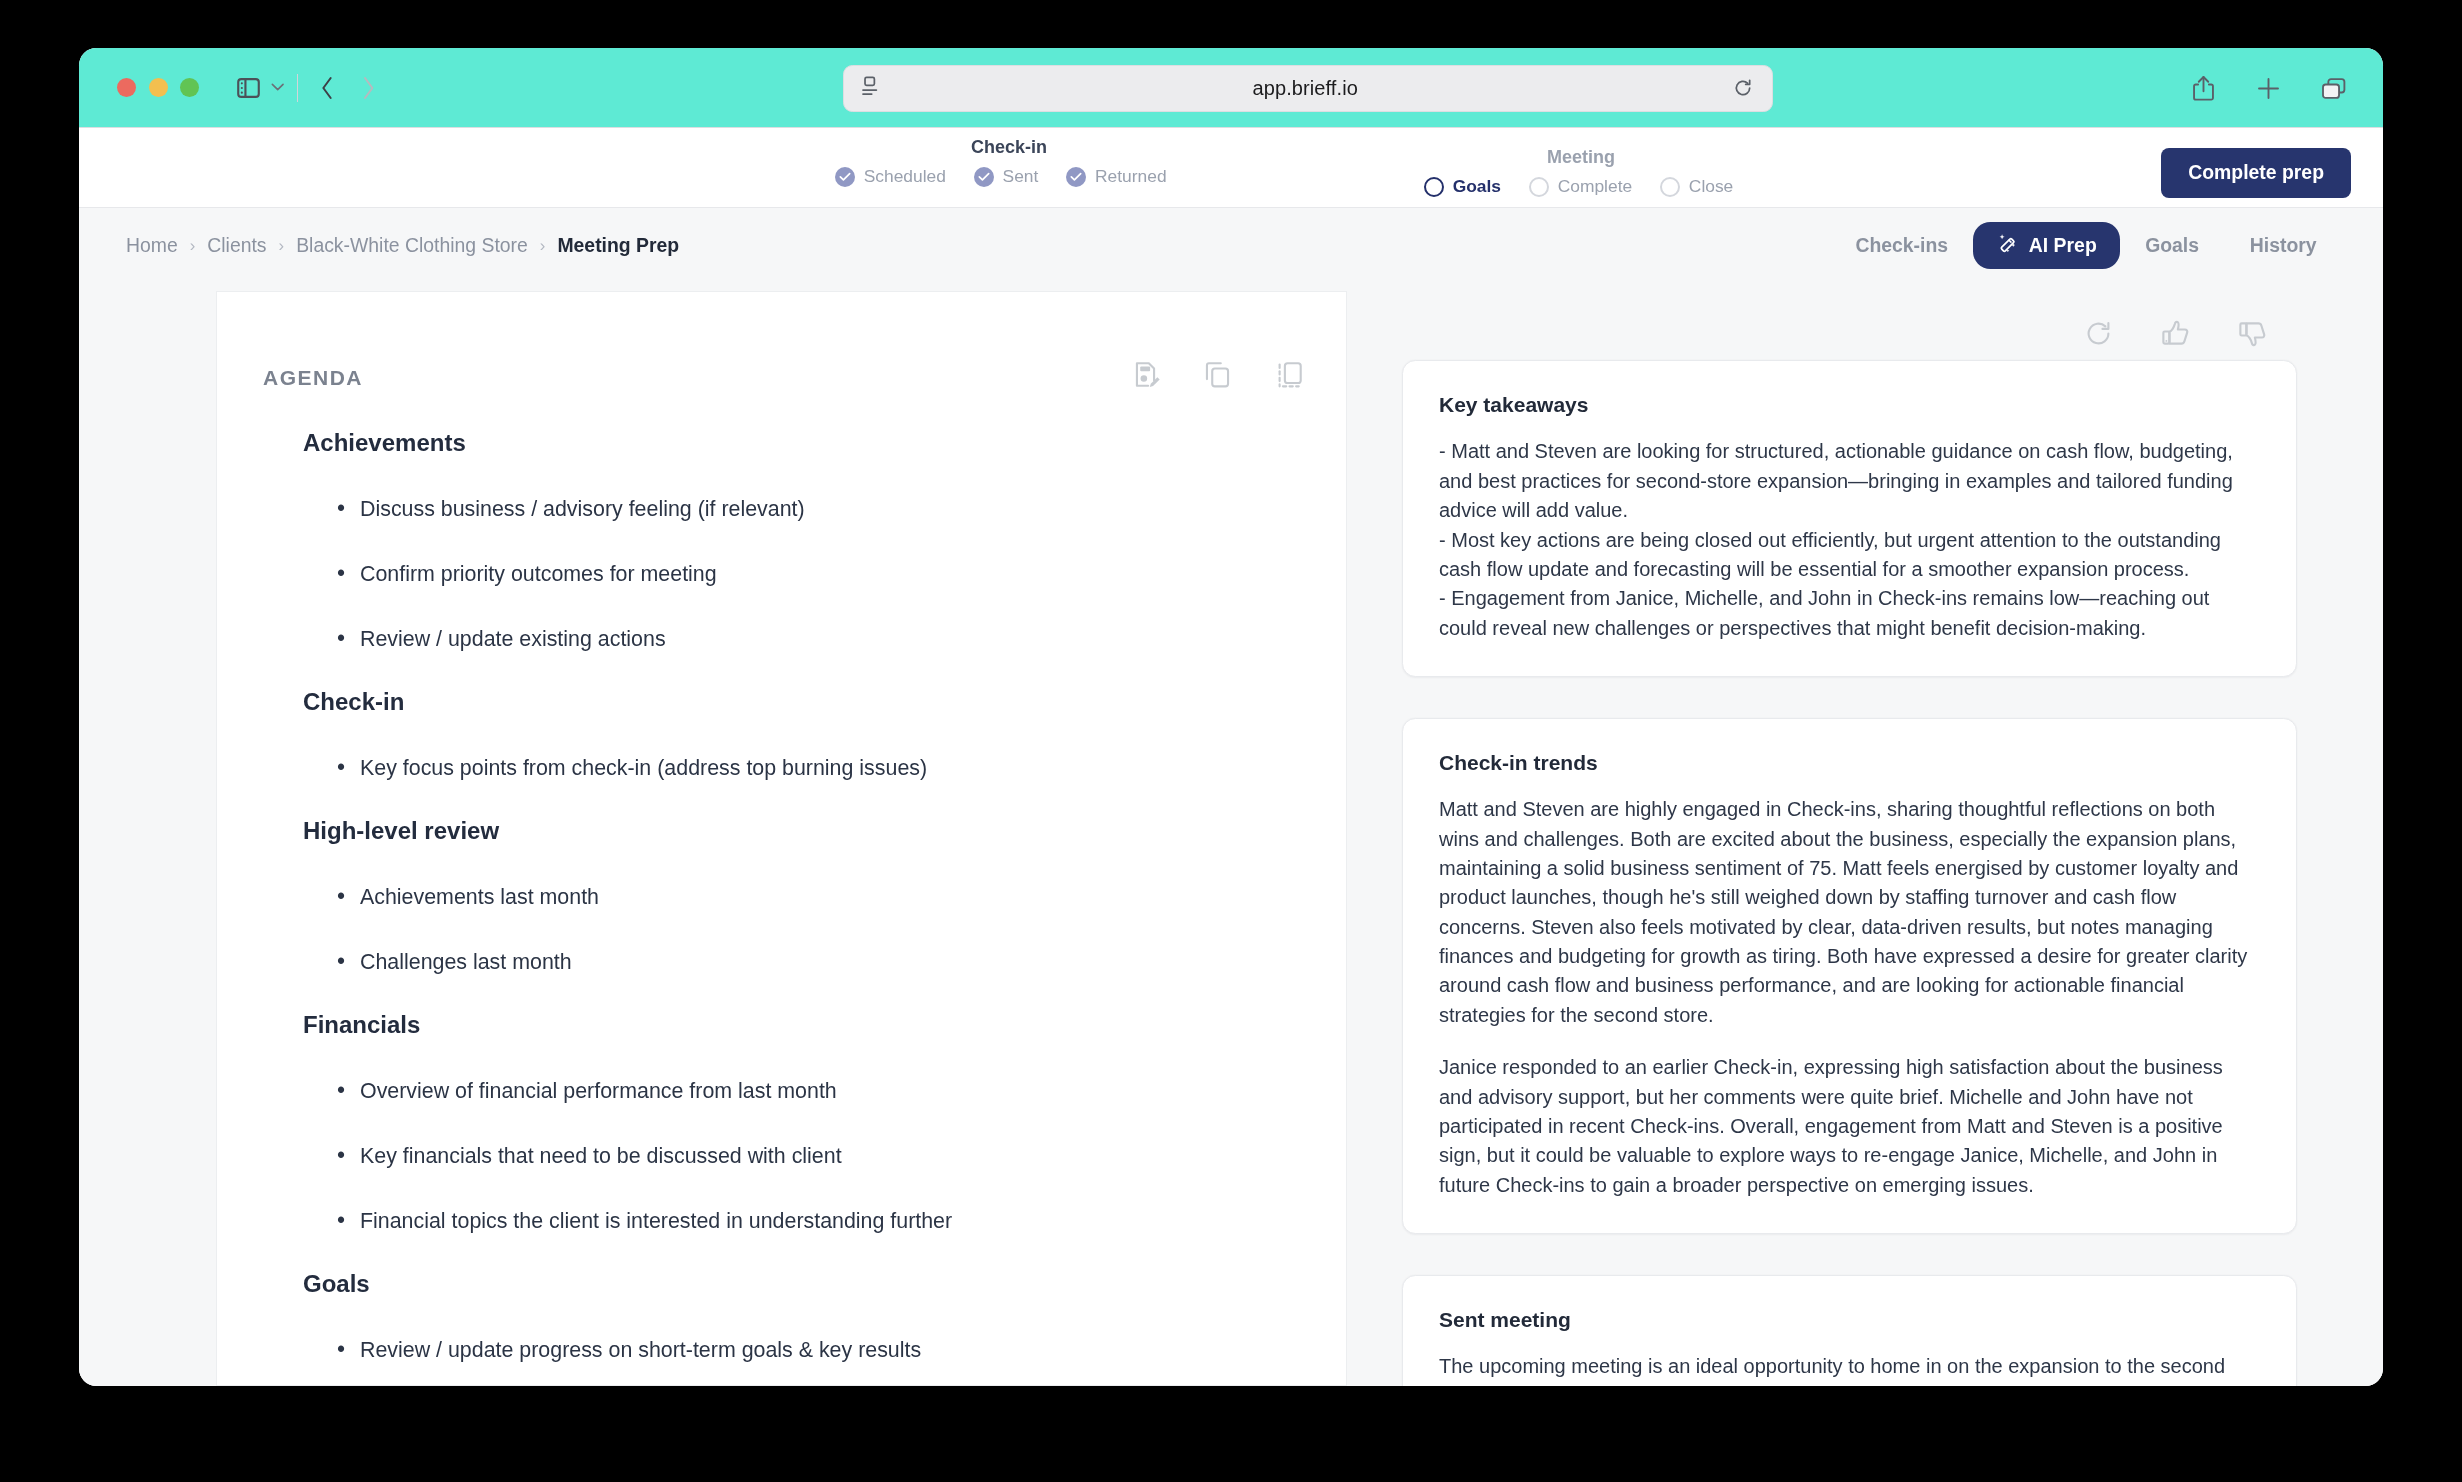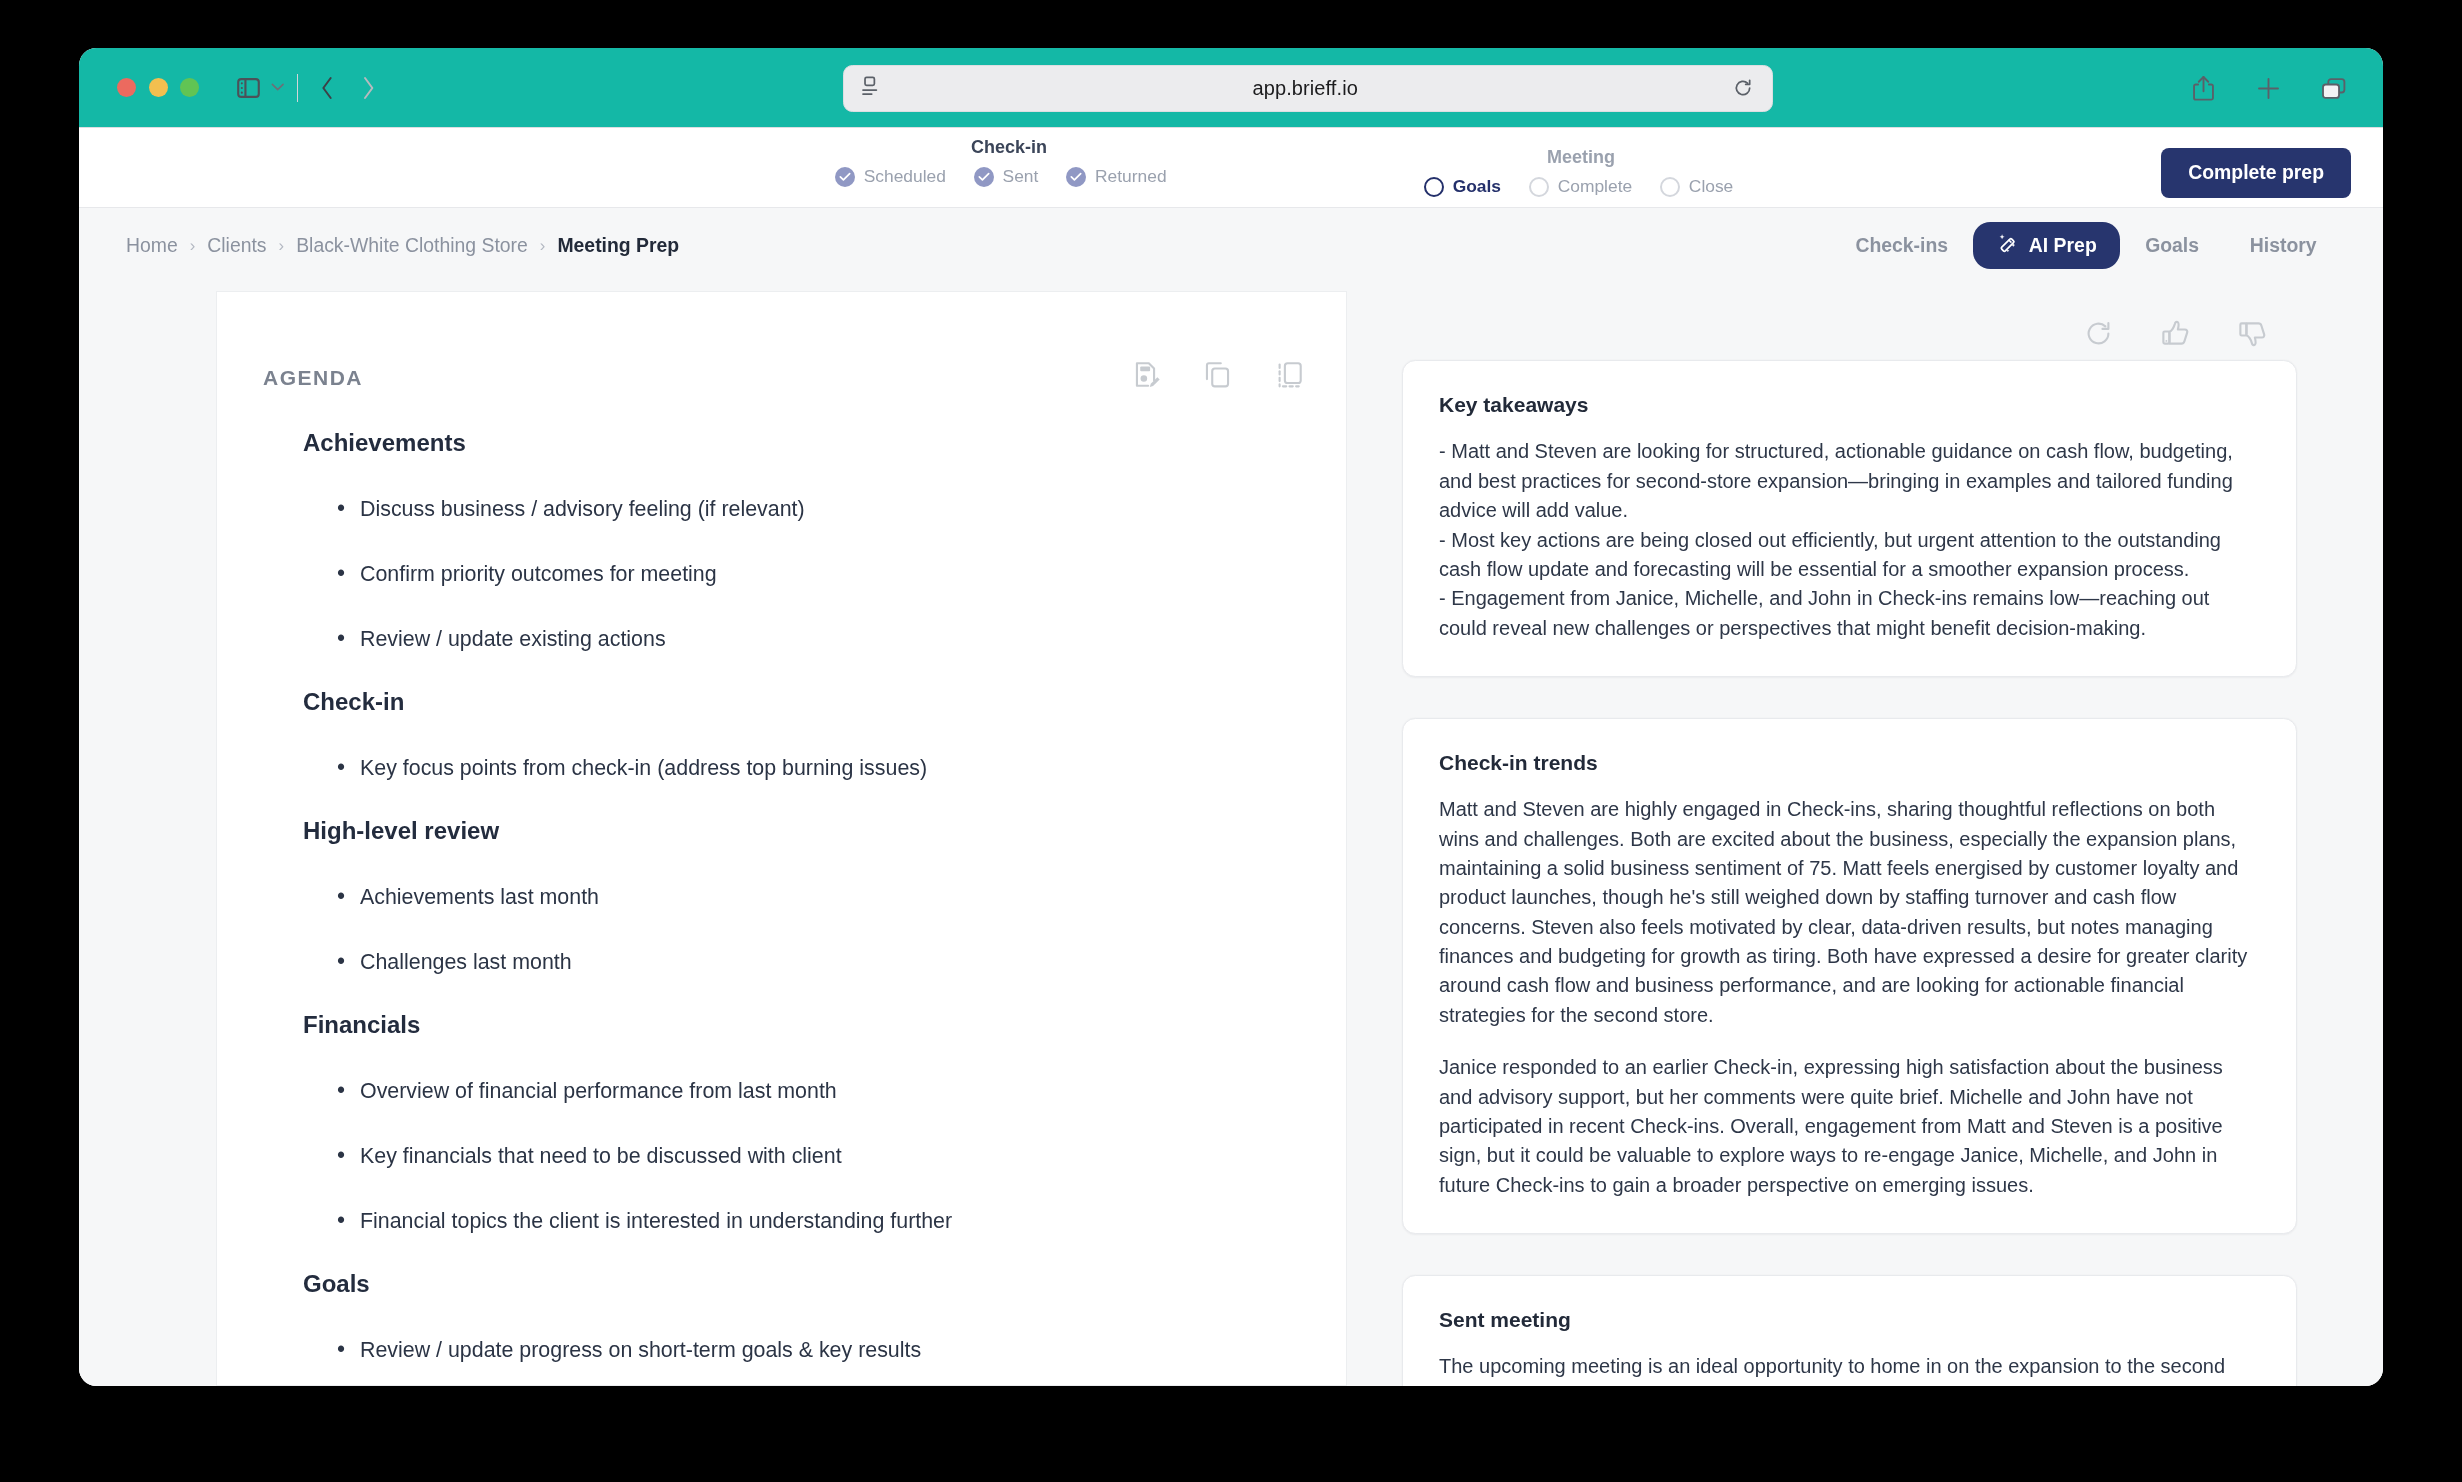--- a/index.html
+++ b/index.html
@@ -17,21 +17,21 @@
     width: 2304px; height: 1338px;
     background: #ffffff;
     border-radius: 17.4px;
     overflow: hidden;
     box-shadow: 0 12px 47px rgba(0,0,0,.45);
   }
 
   
   .chrome {
     height: 80px;
-    background: #14b8a6;
+    background: #5eead4;
     border-bottom: 0.7px solid #dcdee1;
     display: flex;
     align-items: center;
     padding: 0 38px;
     position: relative;
   }
   .traffic { display: flex; gap: 12.7px; align-items: center; }
   .dot { width: 19px; height: 19px; border-radius: 50%; }
   .dot.red { background: #ec6a5f; }
   .dot.yellow { background: #f3bf4f; }

